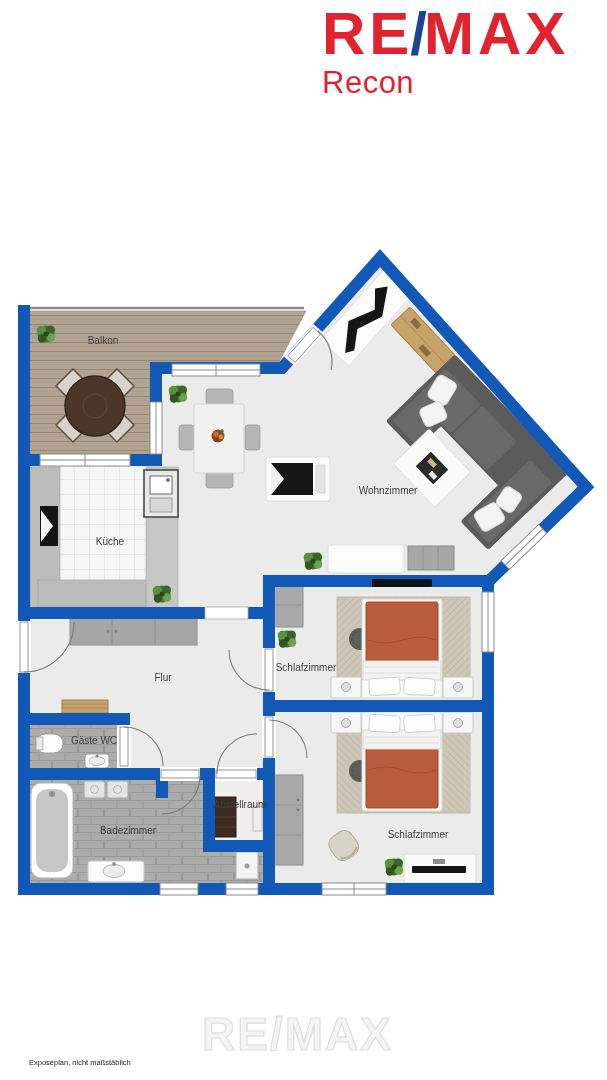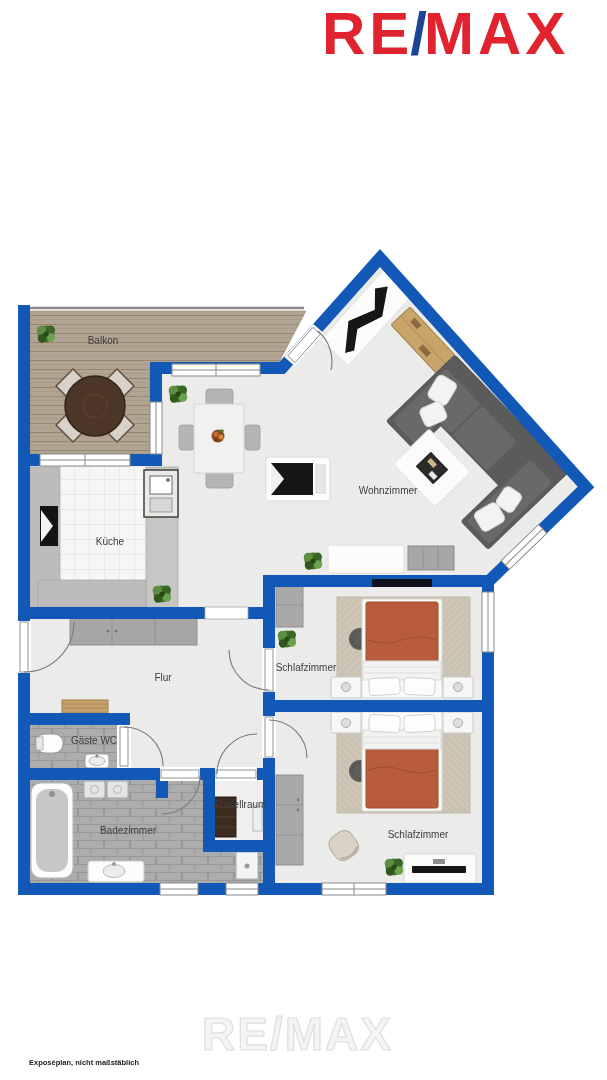--- a/index.html
+++ b/index.html
@@ -5,28 +5,29 @@
   html,body{margin:0;padding:0;}
   body{width:607px;height:1080px;position:relative;background:#ffffff;overflow:hidden;
        font-family:"Liberation Sans",sans-serif;}
   .logo{position:absolute;left:322px;top:4px;line-height:1;}
   .logo-main{font-size:60px;font-weight:bold;color:#e0232f;letter-spacing:4px;white-space:nowrap;}
   .logo-main .slash{color:#1d4596;letter-spacing:0;margin:0 -3px;}
   .logo-sub{font-size:31px;color:#e0232f;margin-top:3px;letter-spacing:0.5px;}
   .floorplan-svg{position:absolute;left:0;top:0;}
   .watermark{position:absolute;left:202px;top:1007px;font-size:46px;font-weight:bold;
              letter-spacing:2px;color:#f4f4f4;-webkit-text-stroke:1.2px #dedede;}
-  .disclaimer{position:absolute;left:15px;top:1058px;font-size:7.5px;font-weight:bold;color:#1a1a1a;padding-left:14px;}
+  .disclaimer{position:absolute;left:15px;top:1058px;font-size:7.5px;font-weight:normal;color:#1a1a1a;padding-left:14px;}
   text.room-label{font-family:"Liberation Sans",sans-serif;font-size:10px;fill:#3d3d3d;text-anchor:middle;}
 </style>
 </head>
 <body>
 
 <div class="logo">
   <div class="logo-main"><span>RE</span><span class="slash">/</span><span>MAX</span></div>
+  <div class="logo-sub">Recon</div>
 </div>
 
 <svg class="floorplan-svg" width="607" height="1080" viewBox="0 0 607 1080">
   <defs>
     <pattern id="deckP" width="10" height="9" patternUnits="userSpaceOnUse">
       <rect width="10" height="9" fill="#b2a493"></rect>
       <line x1="0" y1="0.5" x2="10" y2="0.5" stroke="#97876f" stroke-width="1"></line>
       <line x1="0" y1="4.5" x2="10" y2="4.5" stroke="#a5957f" stroke-width="0.5"></line>
     </pattern>
     <pattern id="tileP" width="15" height="15" patternUnits="userSpaceOnUse">

